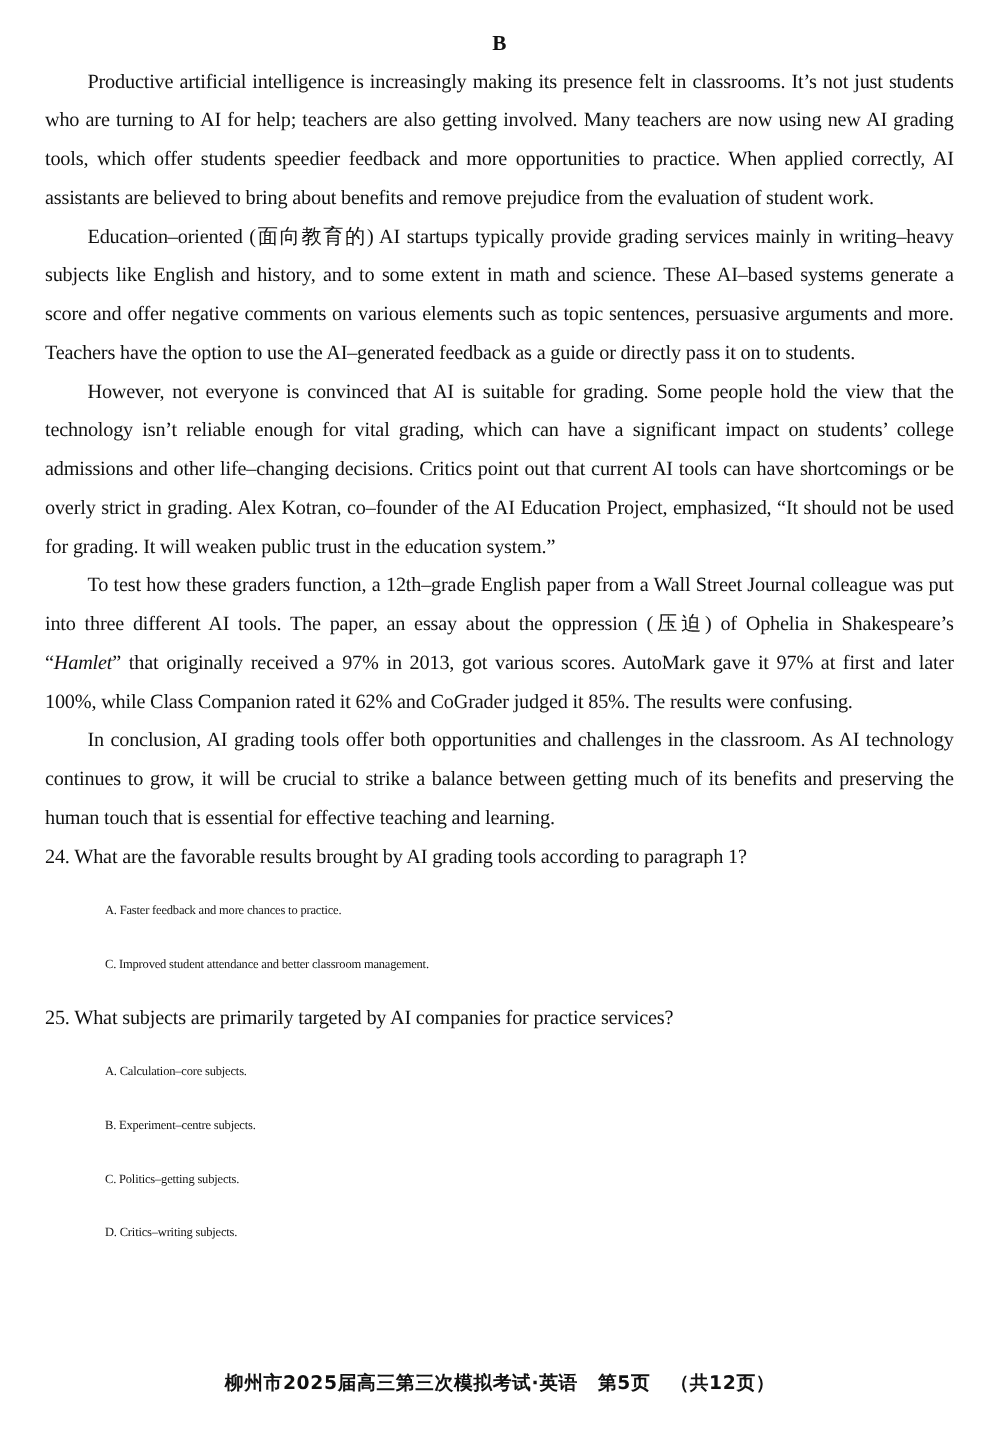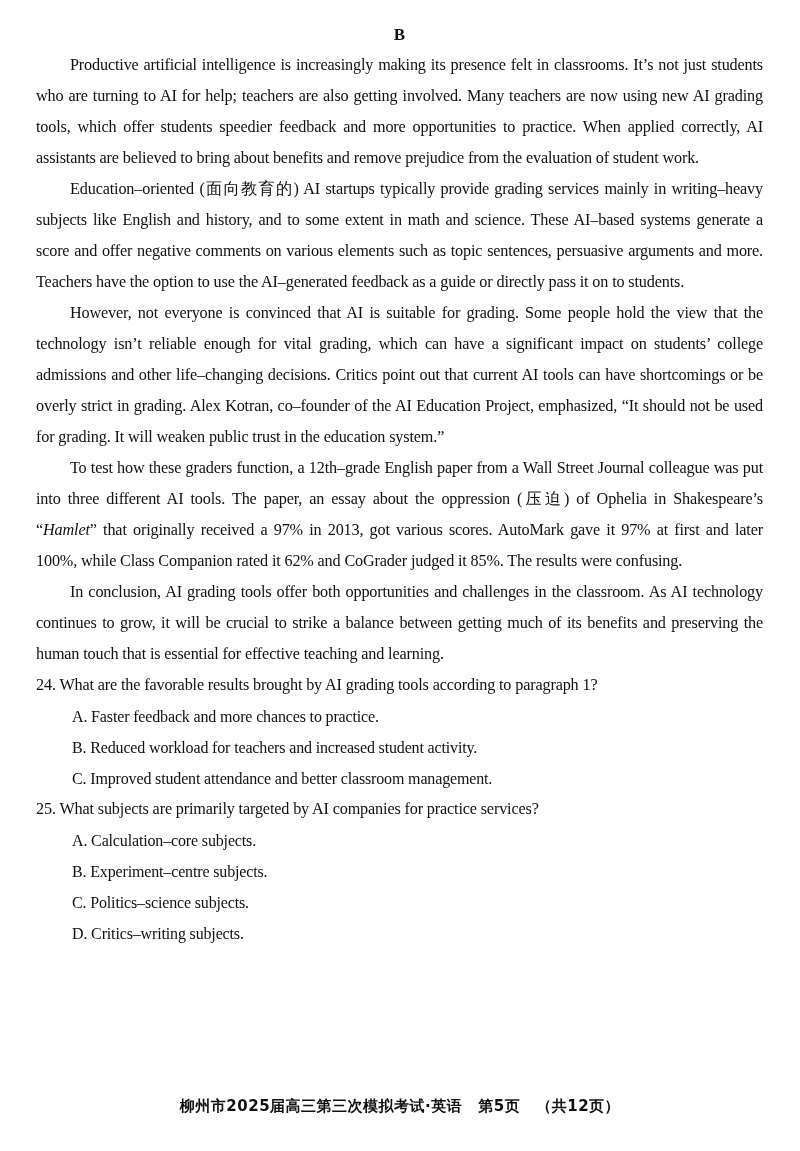--- a/index.html
+++ b/index.html
@@ -15,21 +15,21 @@
   }
   .para {
     font-size: 16.2px; line-height: 31px; text-align: justify;
     text-indent: 34px; margin: 0; letter-spacing: -0.15px;
   }
   .para em { font-style: italic; }
   .question {
     font-size: 16.2px; line-height: 31px; margin: 0; letter-spacing: -0.15px;
   }
   .option {
-    font-size: 16px; line-height: 31px; margin: 0; padding-left: 36px; letter-spacing: -0.15px;
+    font-size: 10px; line-height: 31px; margin: 12px; padding-left: 36px; letter-spacing: -0.15px;
   }
   .footer {
     position: absolute; top: 1097px; left: 0; width: 800px; text-align: center;
     font-size: 15px; font-weight: bold; font-family: "DejaVu Sans", sans-serif;
     letter-spacing: 0.5px;
   }
   .footer span { margin: 0 8px; }
 </style>
 </head>
 <body>
@@ -41,28 +41,27 @@
     <p class="para">Productive artificial intelligence is increasingly making its presence felt in classrooms. It’s not just students who are turning to AI for help; teachers are also getting involved. Many teachers are now using new AI grading tools, which offer students speedier feedback and more opportunities to practice. When applied correctly, AI assistants are believed to bring about benefits and remove prejudice from the evaluation of student work.</p>
     <p class="para">Education–oriented (面向教育的) AI startups typically provide grading services mainly in writing–heavy subjects like English and history, and to some extent in math and science. These AI–based systems generate a score and offer negative comments on various elements such as topic sentences, persuasive arguments and more. Teachers have the option to use the AI–generated feedback as a guide or directly pass it on to students.</p>
     <p class="para">However, not everyone is convinced that AI is suitable for grading. Some people hold the view that the technology isn’t reliable enough for vital grading, which can have a significant impact on students’ college admissions and other life–changing decisions. Critics point out that current AI tools can have shortcomings or be overly strict in grading. Alex Kotran, co–founder of the AI Education Project, emphasized, “It should not be used for grading. It will weaken public trust in the education system.”</p>
     <p class="para"><span>To test how these graders function, a 12th–grade English paper from a Wall Street Journal colleague was put into three different AI tools. The paper, an essay about the oppression (压迫) of Ophelia in Shakespeare’s “</span><em>Hamlet</em><span>” that originally received a 97% in 2013, got various scores. AutoMark gave it 97% at first and later 100%, while Class Companion rated it 62% and CoGrader judged it 85%. The results were confusing.</span></p>
     <p class="para">In conclusion, AI grading tools offer both opportunities and challenges in the classroom. As AI technology continues to grow, it will be crucial to strike a balance between getting much of its benefits and preserving the human touch that is essential for effective teaching and learning.</p>
   </div>
 
   <div>
     <p class="question"><span>24.</span> <span>What are the favorable results brought by AI grading tools according to paragraph 1?</span></p>
     <p class="option">A. Faster feedback and more chances to practice.</p>
-    <p class="option">B. Reduced workload for teachers and increased student activity.</p>
     <p class="option">C. Improved student attendance and better classroom management.</p>
   </div>
 
   <div>
     <p class="question"><span>25.</span> <span>What subjects are primarily targeted by AI companies for practice services?</span></p>
     <p class="option">A. Calculation–core subjects.</p>
     <p class="option">B. Experiment–centre subjects.</p>
-    <p class="option">C. Politics–science subjects.</p>
+    <p class="option">C. Politics–getting subjects.</p>
     <p class="option">D. Critics–writing subjects.</p>
   </div>
 </div>
 
 <div class="footer">
   <span>柳州市2025届高三第三次模拟考试·英语</span><span>第5页</span><span>（共12页）</span>
 </div>
 
 </body></html>

